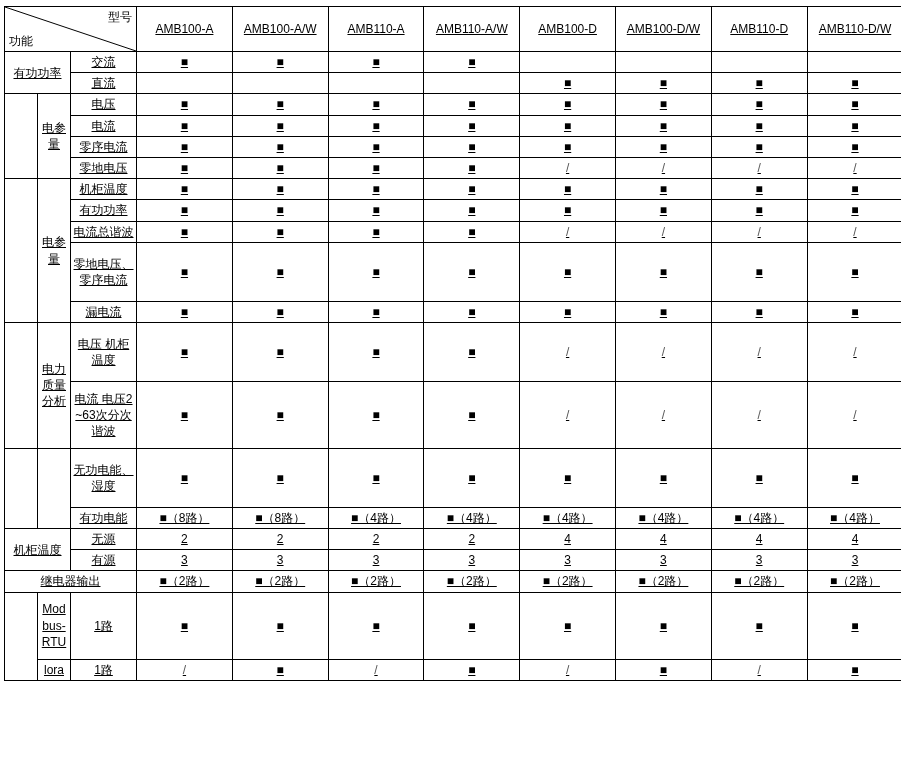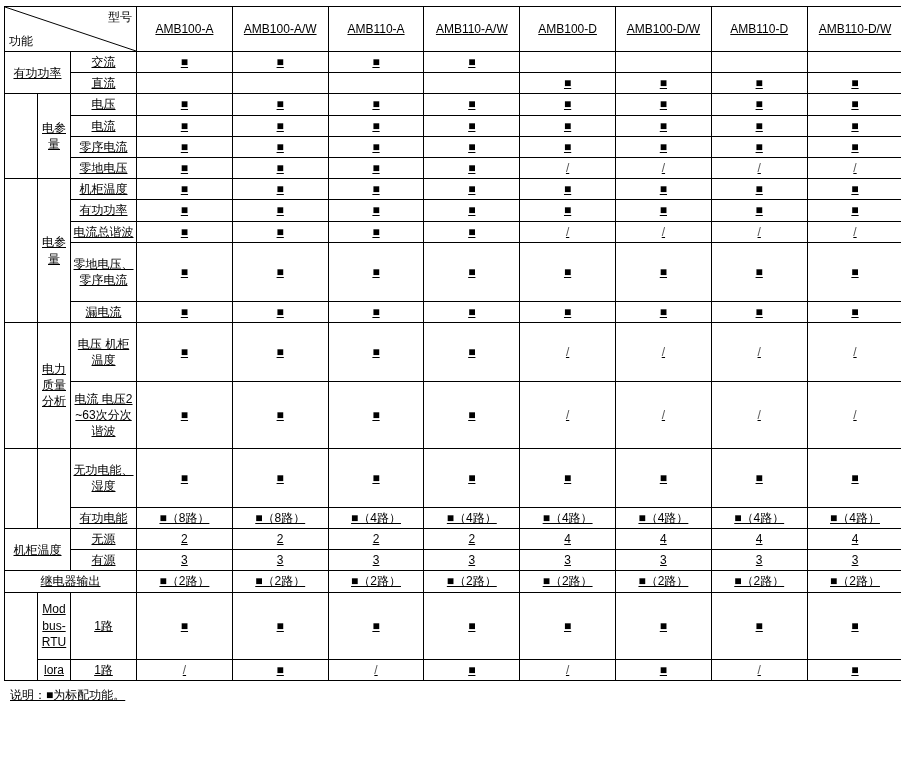--- a/index.html
+++ b/index.html
@@ -374,14 +374,13 @@
         <td class="slash">/</td>
         <td class="mark">■</td>
         <td class="slash">/</td>
         <td class="mark">■</td>
         <td class="slash">/</td>
         <td class="mark">■</td>
       </tr>
     </tbody>
   </table>
 
-  <div class="note">说明：■为标配功能。</div>
 </div>
 
 </body></html>

